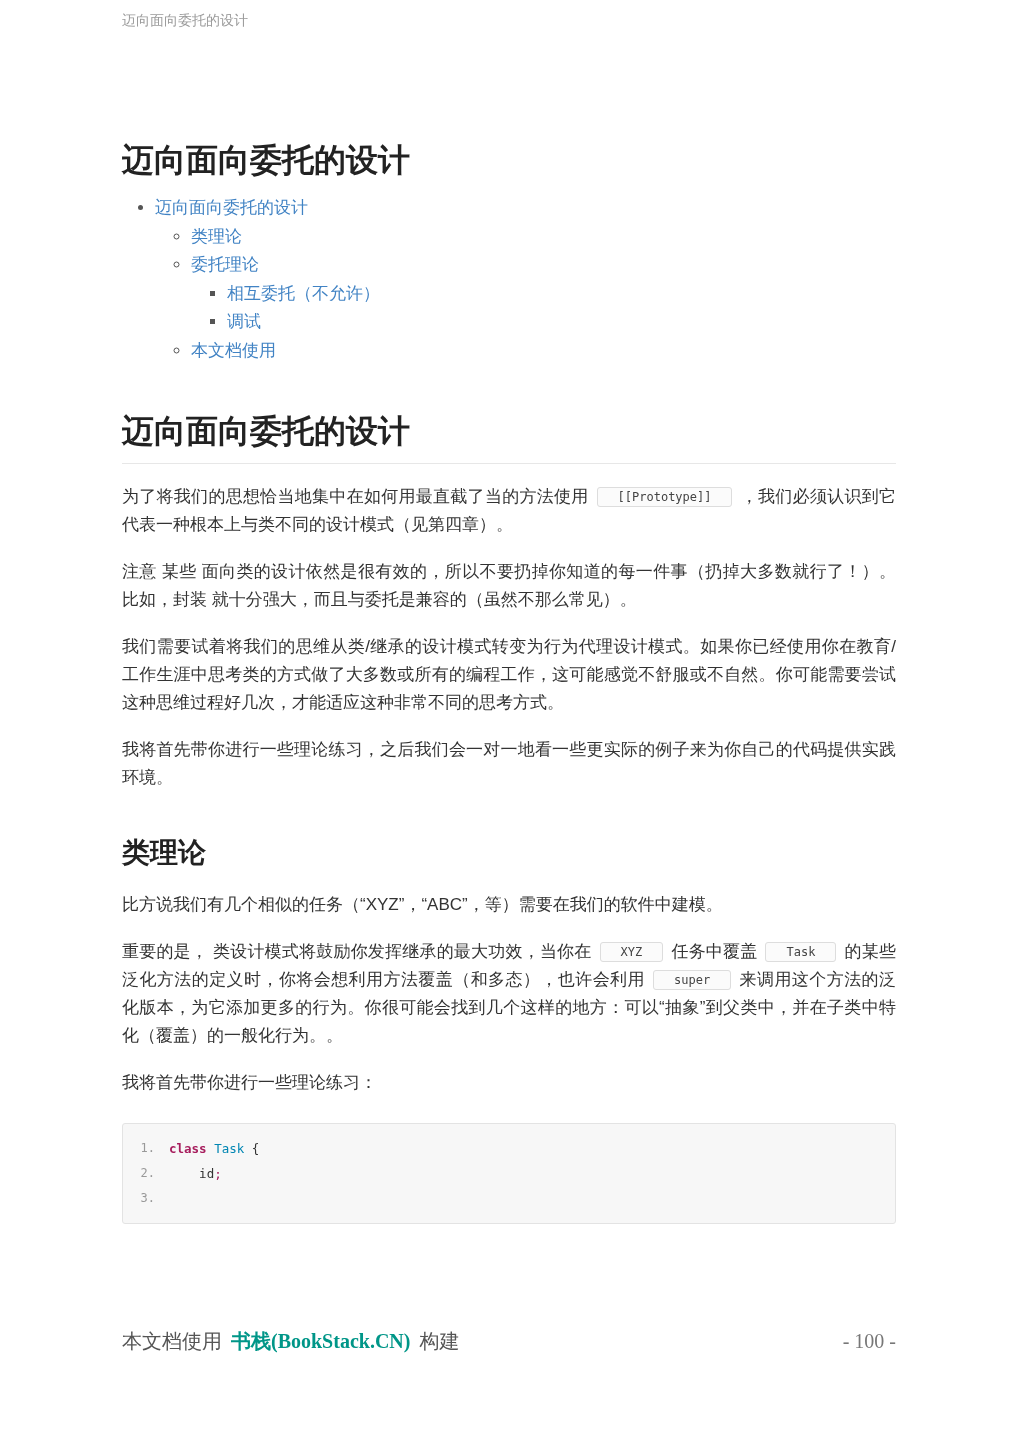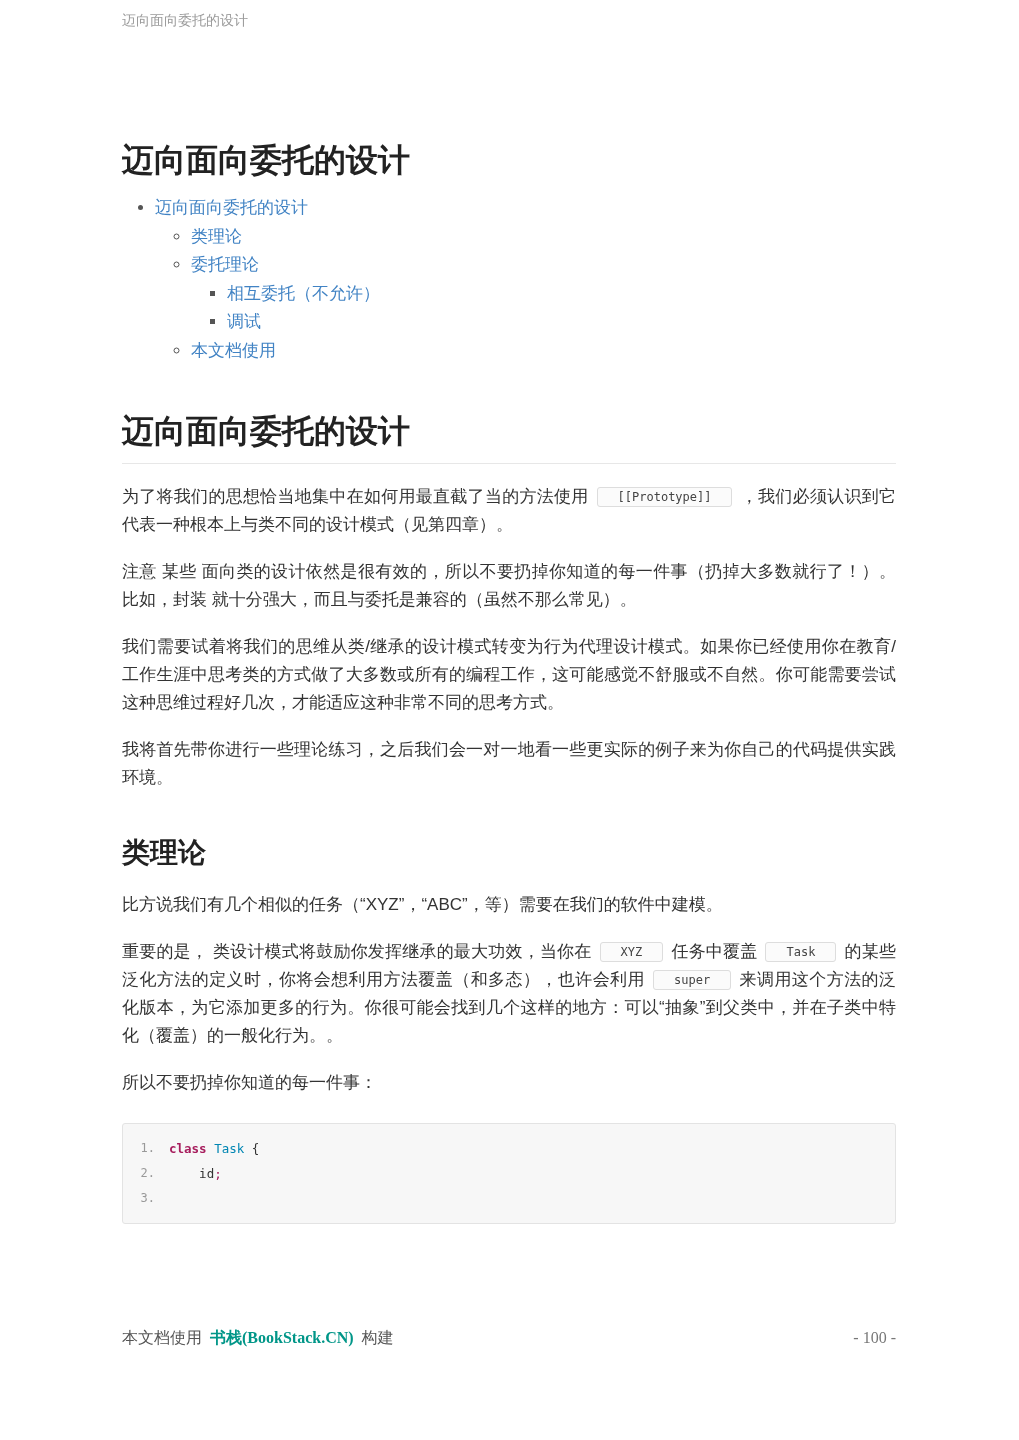--- a/index.html
+++ b/index.html
@@ -108,21 +108,21 @@
   .tok-plain     { color: #333333; }
   .page-footer {
     position: absolute;
     top: 1328px;
     left: 122px;
     right: 123px;
     display: flex;
     justify-content: space-between;
     align-items: baseline;
     font-family: "Liberation Serif", "DejaVu Serif", serif;
-    font-size: 16px;
+    font-size: 20px;
     color: #555555;
   }
   .footer-link {
     color: #009688;
     font-weight: bold;
     text-decoration: none;
     cursor: pointer;
     margin: 0 4px;
   }
   .page-number { color: #777777; }
@@ -167,21 +167,21 @@
 
   <p class="para">为了将我们的思想恰当地集中在如何用最直截了当的方法使用<code class="inline-code">[[Prototype]]</code>，我们必须认识到它代表一种根本上与类不同的设计模式（见第四章）。</p>
   <p class="para">注意 某些 面向类的设计依然是很有效的，所以不要扔掉你知道的每一件事（扔掉大多数就行了！）。比如，封装 就十分强大，而且与委托是兼容的（虽然不那么常见）。</p>
   <p class="para">我们需要试着将我们的思维从类/继承的设计模式转变为行为代理设计模式。如果你已经使用你在教育/工作生涯中思考类的方式做了大多数或所有的编程工作，这可能感觉不舒服或不自然。你可能需要尝试这种思维过程好几次，才能适应这种非常不同的思考方式。</p>
   <p class="para">我将首先带你进行一些理论练习，之后我们会一对一地看一些更实际的例子来为你自己的代码提供实践环境。</p>
 
   <h2 class="sub-title">类理论</h2>
 
   <p class="para">比方说我们有几个相似的任务（“XYZ”，“ABC”，等）需要在我们的软件中建模。</p>
   <p class="para">重要的是， 类设计模式将鼓励你发挥继承的最大功效，当你在<code class="inline-code">XYZ</code>任务中覆盖<code class="inline-code">Task</code>的某些泛化方法的定义时，你将会想利用方法覆盖（和多态），也许会利用<code class="inline-code">super</code>来调用这个方法的泛化版本，为它添加更多的行为。你很可能会找到几个这样的地方：可以“抽象”到父类中，并在子类中特化（覆盖）的一般化行为。。</p>
-  <p class="para">所以不要扔掉你知道的每一件事：</p>
+  <p class="para">我将首先带你进行一些理论练习：</p>
 
   <div class="code-block">
     <div>
         <div class="code-line">
           <span class="line-num">1.</span>
           <span class="line-code"><span class="tok-keyword">class</span><span class="tok-plain"> </span><span class="tok-classname">Task</span><span class="tok-plain"> {</span></span>
         </div>
         <div class="code-line">
           <span class="line-num">2.</span>
           <span class="line-code"><span class="tok-plain">    id</span><span class="tok-punct">;</span></span>

